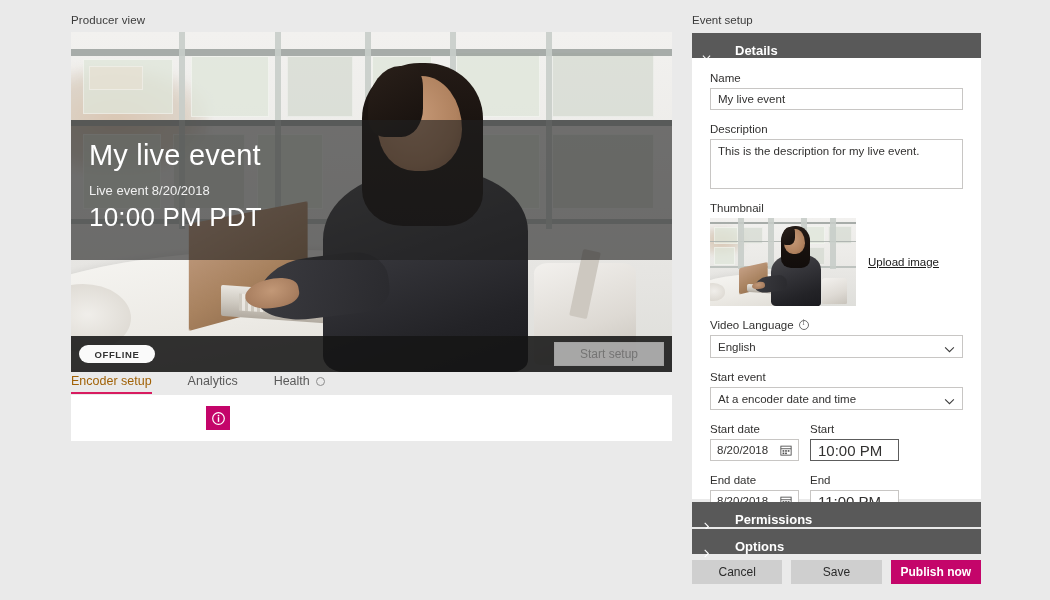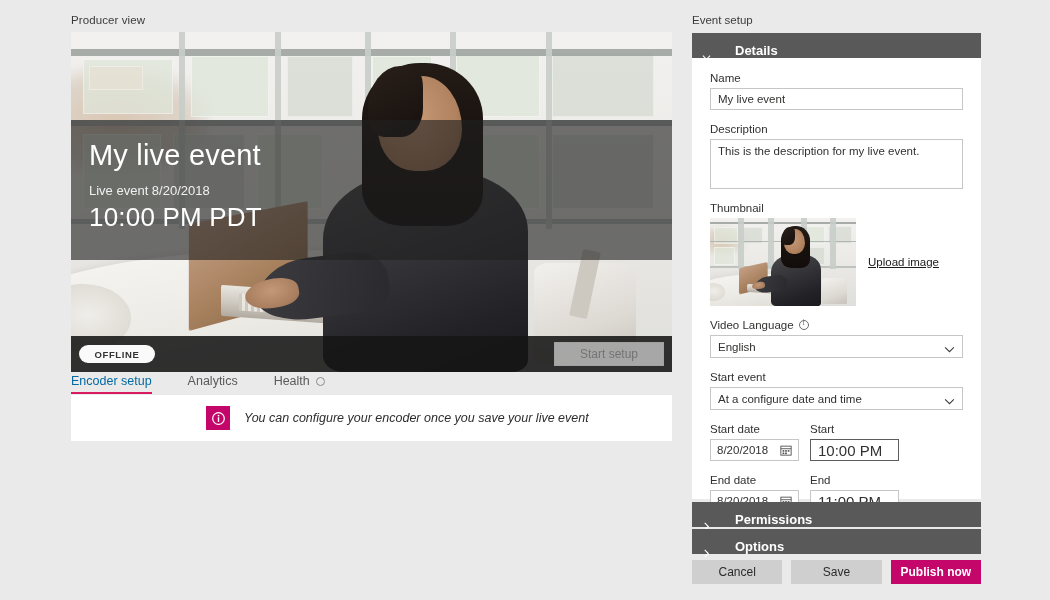--- a/index.html
+++ b/index.html
@@ -165,21 +165,21 @@
   
   .tabs {
     position:absolute; left:71px; top:372px; width:601px; height:22px;
     display:flex; align-items:flex-end; gap: 0;
   }
   .tab {
     position:relative; font-size:12.5px; color:#5a5a5a;
     padding: 0 0 6px 0; margin-right: 36px; cursor:pointer;
     display:flex; align-items:center; gap:6px;
   }
-  .tab.active { color:#0369a1;align-items:center; }
+  .tab.active { color:#a16207;align-items:center; }
   .tab.active::after {
     content:""; position:absolute; left:0; right:0; bottom:0;
     height:2px; background:#d81b60;
   }
   .health-dot {
     display:inline-block; width:9px; height:9px; border-radius:50%;
     border:1.3px solid #8c8c8c;
   }
 
   
@@ -368,21 +368,20 @@
 
   <div class="notice-card">
     <div class="notice-inner">
       <span class="info-square">
         <svg width="15" height="15" viewBox="0 0 16 16" aria-hidden="true">
           <circle cx="8" cy="8" r="6.2" fill="none" stroke="#ffffff" stroke-width="1.3"></circle>
           <circle cx="8" cy="4.9" r=".95" fill="#ffffff"></circle>
           <rect x="7.25" y="6.6" width="1.5" height="5" fill="#ffffff"></rect>
         </svg>
       </span>
-      <span class="notice-text">You can configure your encoder once you save your live event</span>
     </div>
   </div>
 
   <div class="setup-label">Event setup</div>
 
   <div class="section-header sh-details">
     <span class="chev">
       <svg width="9" height="9" viewBox="0 0 10 10">
           <path d="M1 3 L5 7 L9 3" fill="none" stroke="#ffffff" stroke-width="1.2"></path>
         </svg>
@@ -448,21 +447,21 @@
         <svg width="11" height="7" viewBox="0 0 12 8">
             <path d="M1 1.5 L6 6.5 L11 1.5" fill="none" stroke="#3b3b3b" stroke-width="1.2"></path>
           </svg>
       </span>
     </div>
 
     <div class="f-gap"></div>
 
     <div class="field-label">Start event</div>
     <div class="select-input">
-      <span>At a configure date and time</span>
+      <span>At a encoder date and time</span>
       <span class="caret">
         <svg width="11" height="7" viewBox="0 0 12 8">
             <path d="M1 1.5 L6 6.5 L11 1.5" fill="none" stroke="#3b3b3b" stroke-width="1.2"></path>
           </svg>
       </span>
     </div>
 
     <div class="f-gap"></div>
 
     <div class="date-grid">

